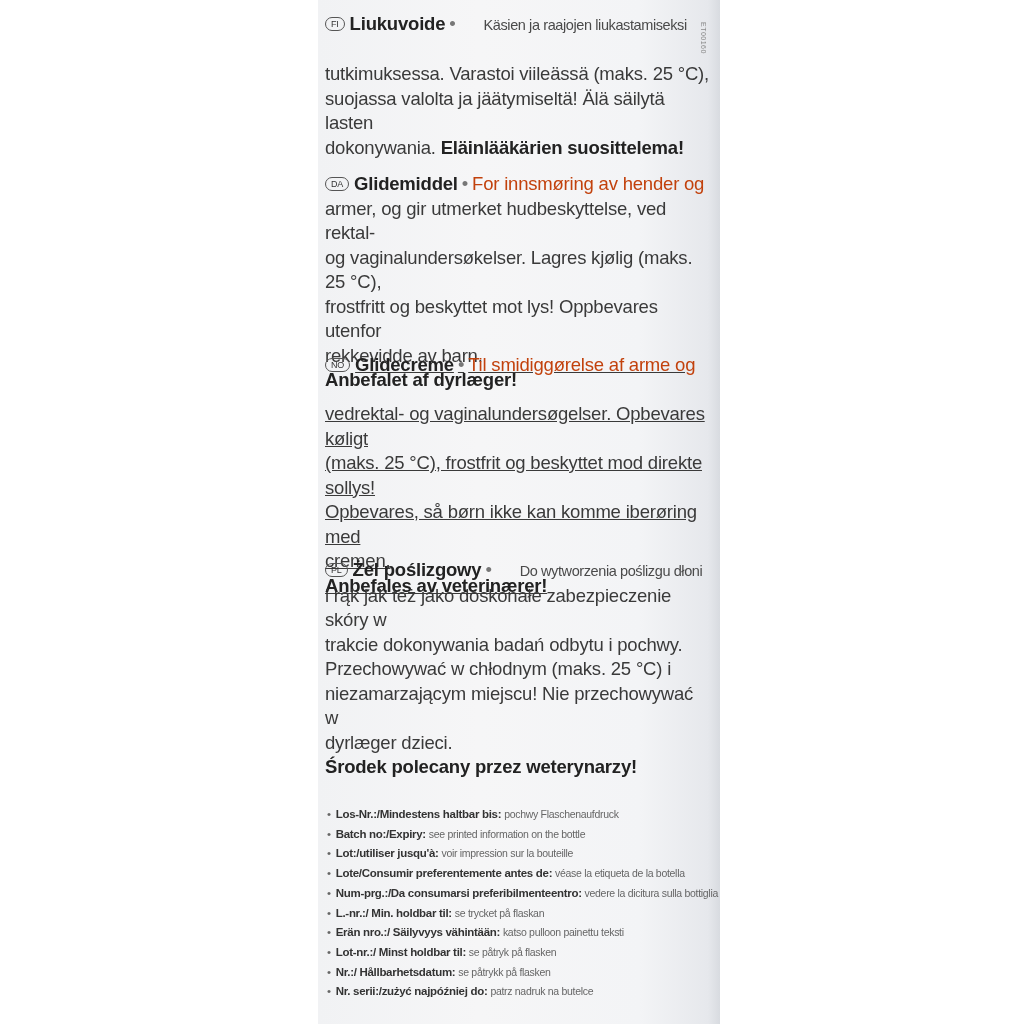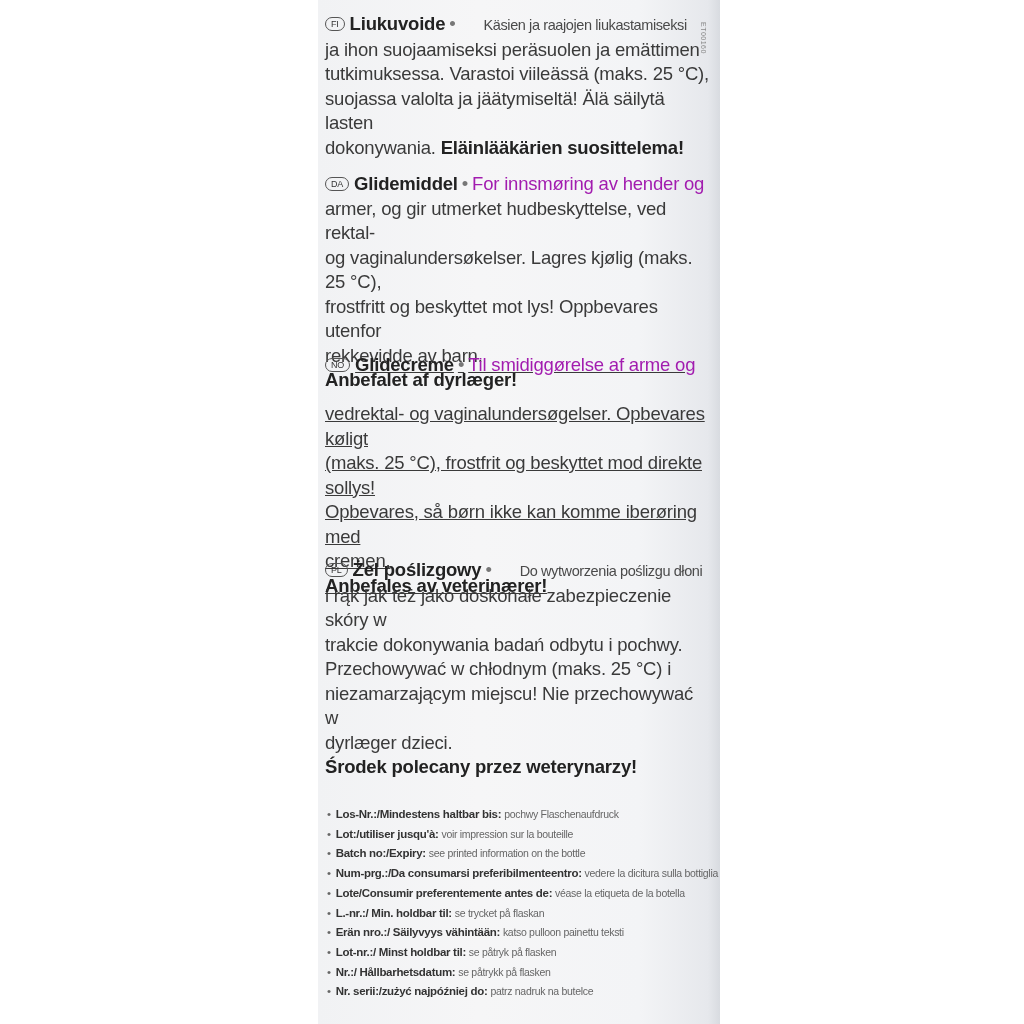--- a/index.html
+++ b/index.html
@@ -13,21 +13,21 @@
     position: absolute; left: 318px; top: 0; width: 402px; height: 1024px;
     background: linear-gradient(90deg, #f1f2f4 0%, #f6f6f7 40%, #f3f4f6 80%, #e6e8ec 97%, #d8dbe0 100%);
   }
   .vcode {
     position: absolute; left: 700px; top: 22px;
     writing-mode: vertical-rl;
     font-size: 7px; letter-spacing: 0.5px; color: #8a8a8a;
   }
   .section { position: absolute; left: 325px; width: 385px; color: #3a3a3a; }
   .para { font-size: 18.5px; line-height: 24.5px; letter-spacing: -0.2px; }
-  .para .w { color: #a21caf; }
+  .para .w { color: #c2410c; }
   .para .s { font-size: 14.5px; color: #4a4a4a; letter-spacing: -0.4px; padding-left: 24px; }
   .para b, .bold { font-weight: bold; color: #222; }
   .badge {
     display: inline-block; border: 1.5px solid #555; border-radius: 10px;
     font-size: 9px; line-height: 12px; padding: 0 5px; margin-right: 5px;
     vertical-align: 3px; color: #333; font-weight: normal;
   }
   .dot { color: #777; margin: 0 4px; }
   .sec-fi { top: 12px; }
   .sec-da { top: 172px; }
@@ -41,21 +41,21 @@
 </style>
 </head>
 <body>
 
 <div class="label"></div>
 <div class="vcode">ET00160</div>
 
 <div class="section sec-fi">
   <div class="para">
     <span class="badge">FI</span><b>Liukuvoide</b><span class="dot">•</span><span class="s">Käsien ja raajojen liukastamiseksi</span><br>
-    <span>ja ihon suojaamiseksi peräsuolen ja emättimen</span><br>
+    <br>
     <span>tutkimuksessa.  Varastoi viileässä (maks. 25 °C),</span><br>
     <span>suojassa valolta ja jäätymiseltä! Älä säilytä lasten</span><br>
     <span>dokonywania.</span> <b>Eläinlääkärien suosittelema!</b>
   </div>
 </div>
 
 <div class="section sec-da">
   <div class="para">
     <span class="badge">DA</span><b>Glidemiddel</b><span class="dot">•</span><span class="w">For innsmøring av hender og</span><br>
     <span>armer, og gir utmerket hudbeskyttelse, ved rektal-</span><br>
@@ -85,22 +85,22 @@
     <span>trakcie dokonywania badań odbytu i pochwy.</span><br>
     <span>Przechowywać w chłodnym (maks. 25 °C) i</span><br>
     <span>niezamarzającym miejscu! Nie przechowywać w</span><br>
     <span>dyrlæger dzieci.</span><br>
     <b>Środek polecany przez weterynarzy!</b>
   </div>
 </div>
 
 <div class="batch">
   <div class="row"><span class="bullet">•</span><b>Los-Nr.:/Mindestens haltbar bis:</b> <span class="light">pochwy Flaschenaufdruck</span></div>
+  <div class="row"><span class="bullet">•</span><b>Batch no:/Expiry:</b> <span class="light">see printed information on the bottle</span></div>
   <div class="row"><span class="bullet">•</span><b>Lot:/utiliser jusqu'à:</b> <span class="light">voir impression sur la bouteille</span></div>
-  <div class="row"><span class="bullet">•</span><b>Batch no:/Expiry:</b> <span class="light">see printed information on the bottle</span></div>
+  <div class="row"><span class="bullet">•</span><b>Lote/Consumir preferentemente antes de:</b> <span class="light">véase la etiqueta de la botella</span></div>
   <div class="row"><span class="bullet">•</span><b>Num-prg.:/Da consumarsi preferibilmenteentro:</b> <span class="light">vedere la dicitura sulla bottiglia</span></div>
-  <div class="row"><span class="bullet">•</span><b>Lote/Consumir preferentemente antes de:</b> <span class="light">véase la etiqueta de la botella</span></div>
   <div class="row"><span class="bullet">•</span><b>L.-nr.:/ Min. holdbar til:</b> <span class="light">se trycket på flaskan</span></div>
   <div class="row"><span class="bullet">•</span><b>Erän nro.:/ Säilyvyys vähintään:</b> <span class="light">katso pulloon painettu teksti</span></div>
   <div class="row"><span class="bullet">•</span><b>Lot-nr.:/ Minst holdbar til:</b> <span class="light">se påtryk på flasken</span></div>
   <div class="row"><span class="bullet">•</span><b>Nr.:/ Hållbarhetsdatum:</b> <span class="light">se påtrykk på flasken</span></div>
   <div class="row"><span class="bullet">•</span><b>Nr. serii:/zużyć najpóźniej do:</b> <span class="light">patrz nadruk na butelce</span></div>
 </div>
 
 </body></html>

